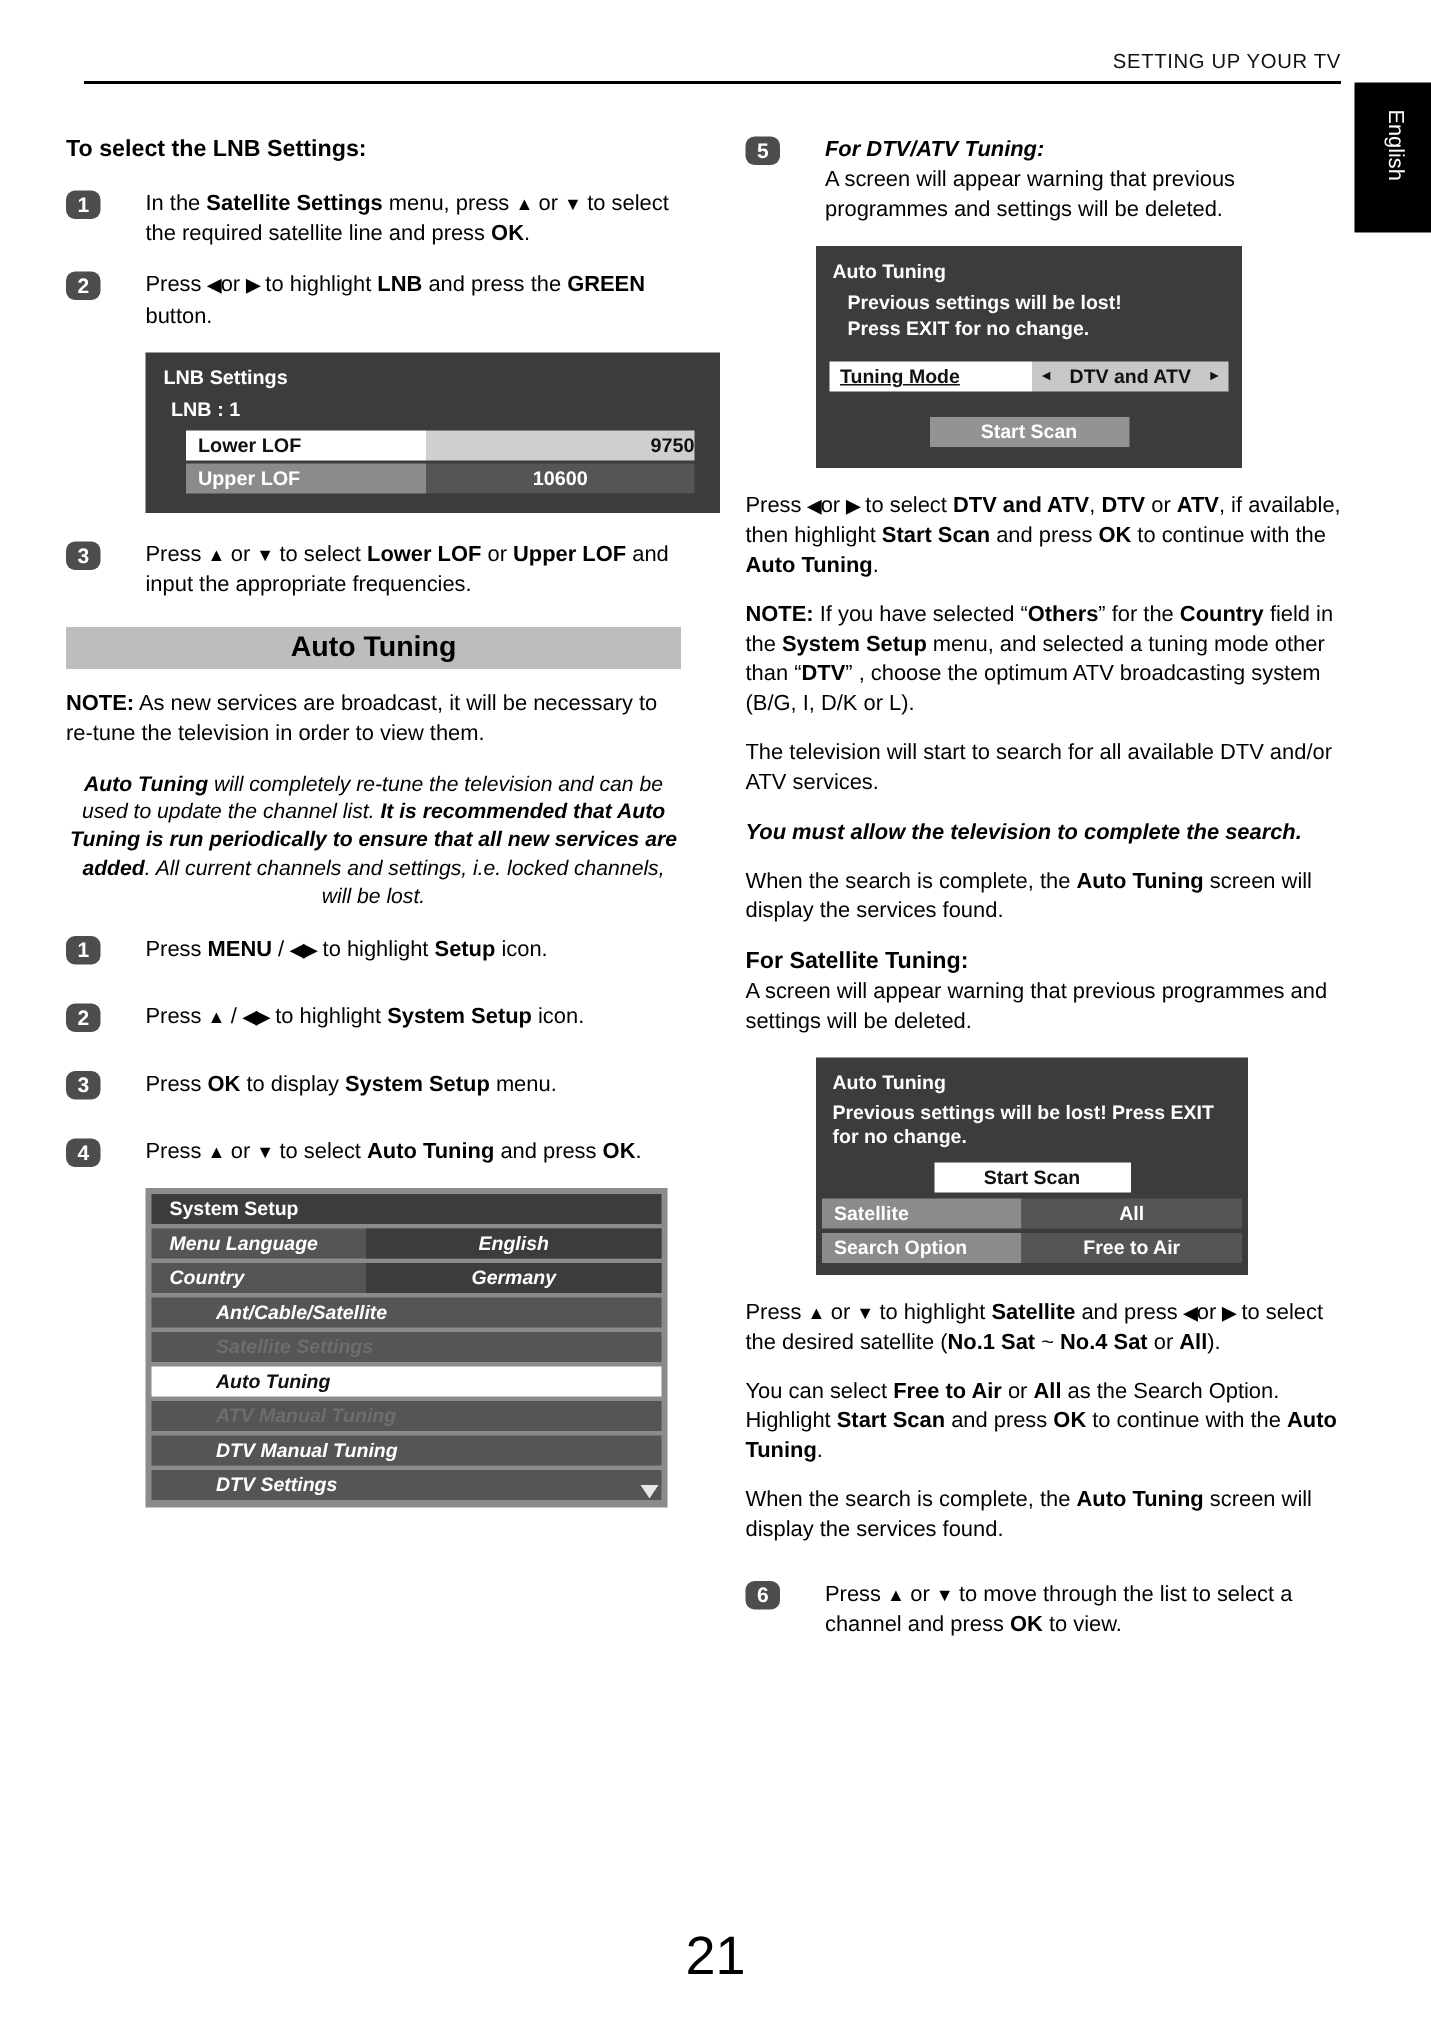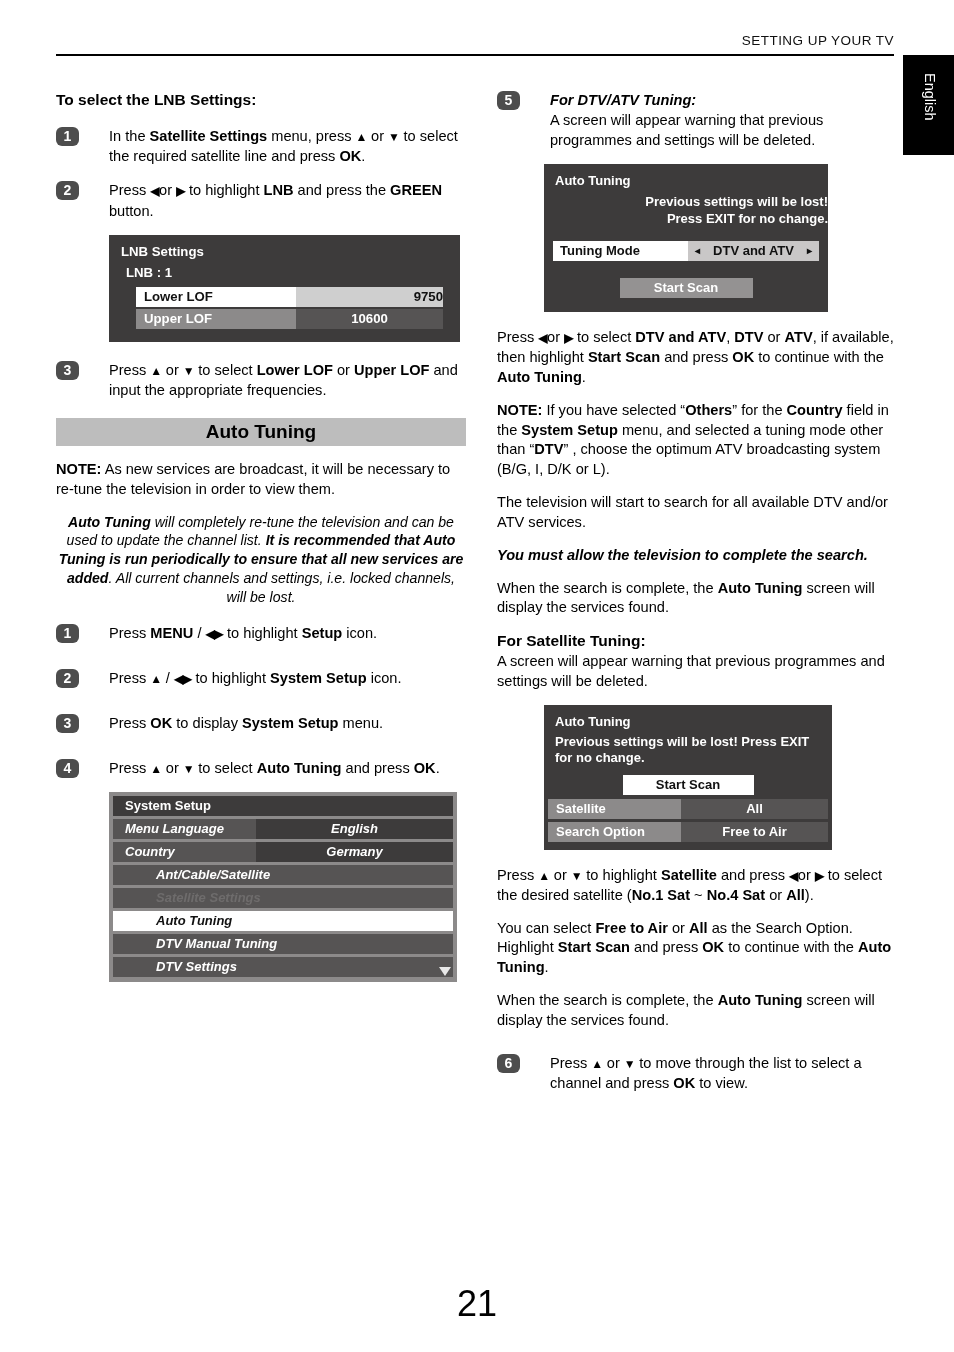--- a/index.html
+++ b/index.html
@@ -51,21 +51,21 @@
     transform: rotate(90deg);
     transform-origin: left top;
     position: absolute;
     left: 35px;
     top: 18px;
   }
 
   
   .col-left {
     position: absolute;
-    left: 56px;
+    left: 44px;
     top: 90px;
     width: 410px;
   }
   .col-right {
     position: absolute;
     left: 497px;
     top: 90px;
     width: 400px;
   }
 
@@ -129,21 +129,21 @@
     font-weight: bold;
     margin-bottom: 16px;
   }
   .italic-note .i-norm { font-weight: normal; }
   .italic-note .i-strong { font-weight: bold; }
 
   
   .osd-lnb {
     position: relative;
     margin: 14px 0 18px 53px;
-    width: 351px;
+    width: 383px;
     background: #3d3b3b;
     padding: 9px 0 11px 0;
     font-size: 13.2px;
     font-weight: bold;
     color: #ffffff;
   }
   .osd-lnb .lnb-title { padding: 0 0 6px 12px; }
   .osd-lnb .lnb-sub   { padding: 0 0 7px 17px; }
   .osd-row {
     display: flex;
@@ -205,28 +205,28 @@
   .osd-at {
     width: 284px;
     background: #3d3b3b;
     color: #ffffff;
     font-size: 13px;
     font-weight: bold;
     padding: 9px 0 14px 0;
     margin: 14px 0 16px 47px;
   }
   .at-title { padding-left: 11px; padding-bottom: 6px; }
-  .at-msg { padding-left: 21px; line-height: 1.26; padding-bottom: 14px; text-align: right; }
+  .at-msg { padding-left: 21px; line-height: 1.26; padding-bottom: 14px; }
   .at-mode {
     display: flex;
     margin: 0 9px 0 9px;
     height: 20px;
     line-height: 20px;
   }
-  .at-mode .m-lbl { flex: 0 0 135px; background: #ffffff; color: #111; padding-left: 7px; }
+  .at-mode .m-lbl { flex: 0 0 135px; background: #ffffff; color: #111; padding-left: 7px; text-decoration: underline; }
   .at-mode .m-val {
     flex: 1;
     background: #c9c7c7;
     color: #111;
     display: flex;
     align-items: center;
     justify-content: space-between;
     padding: 0 7px;
   }
   .at-mode .m-val .mid { flex: 1; text-align: center; }
@@ -362,20 +362,23 @@
       </div>
       <div class="sys-row full">
         <div class="s-lbl">Ant/Cable/Satellite</div>
       </div>
       <div class="sys-row full dim">
         <div class="s-lbl">Satellite Settings</div>
       </div>
       <div class="sys-row full active">
         <div class="s-lbl">Auto Tuning</div>
       </div>
+      <div class="sys-row full dim">
+        <div class="s-lbl">ATV Manual Tuning</div>
+      </div>
       <div class="sys-row full">
         <div class="s-lbl">DTV Manual Tuning</div>
       </div>
       <div class="sys-row full" style="margin-bottom:0;">
         <div class="s-lbl">DTV Settings</div>
         <div class="sys-arrow"></div>
       </div>
     </div>
 
   </div>

